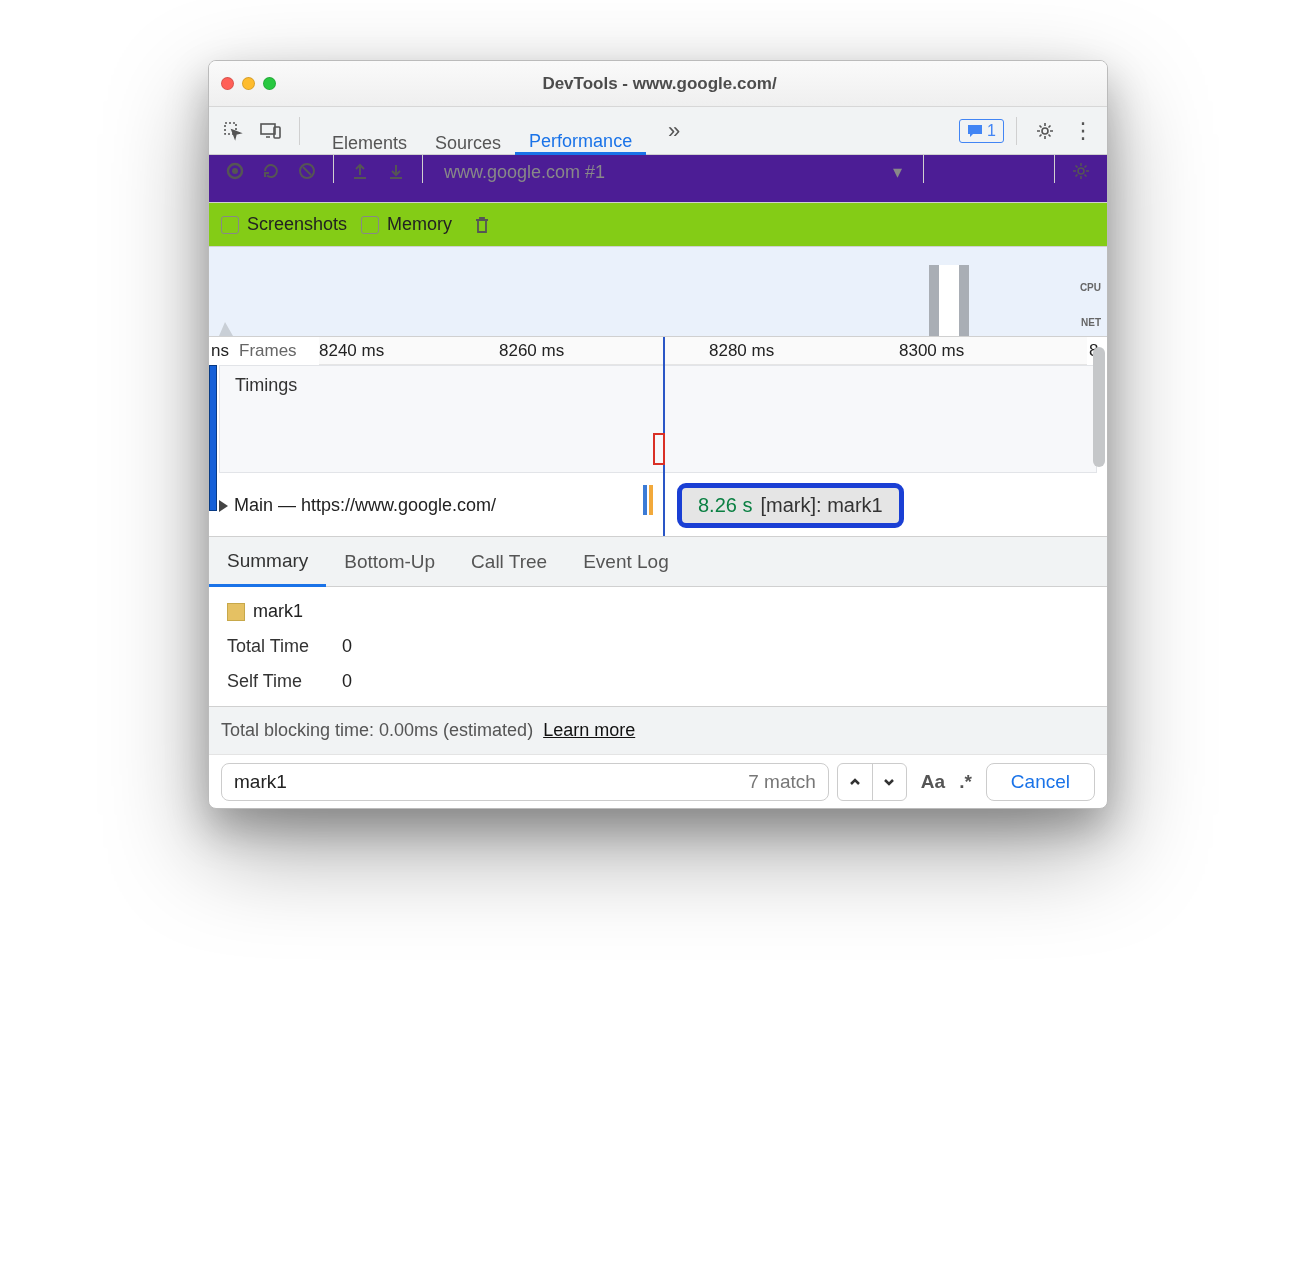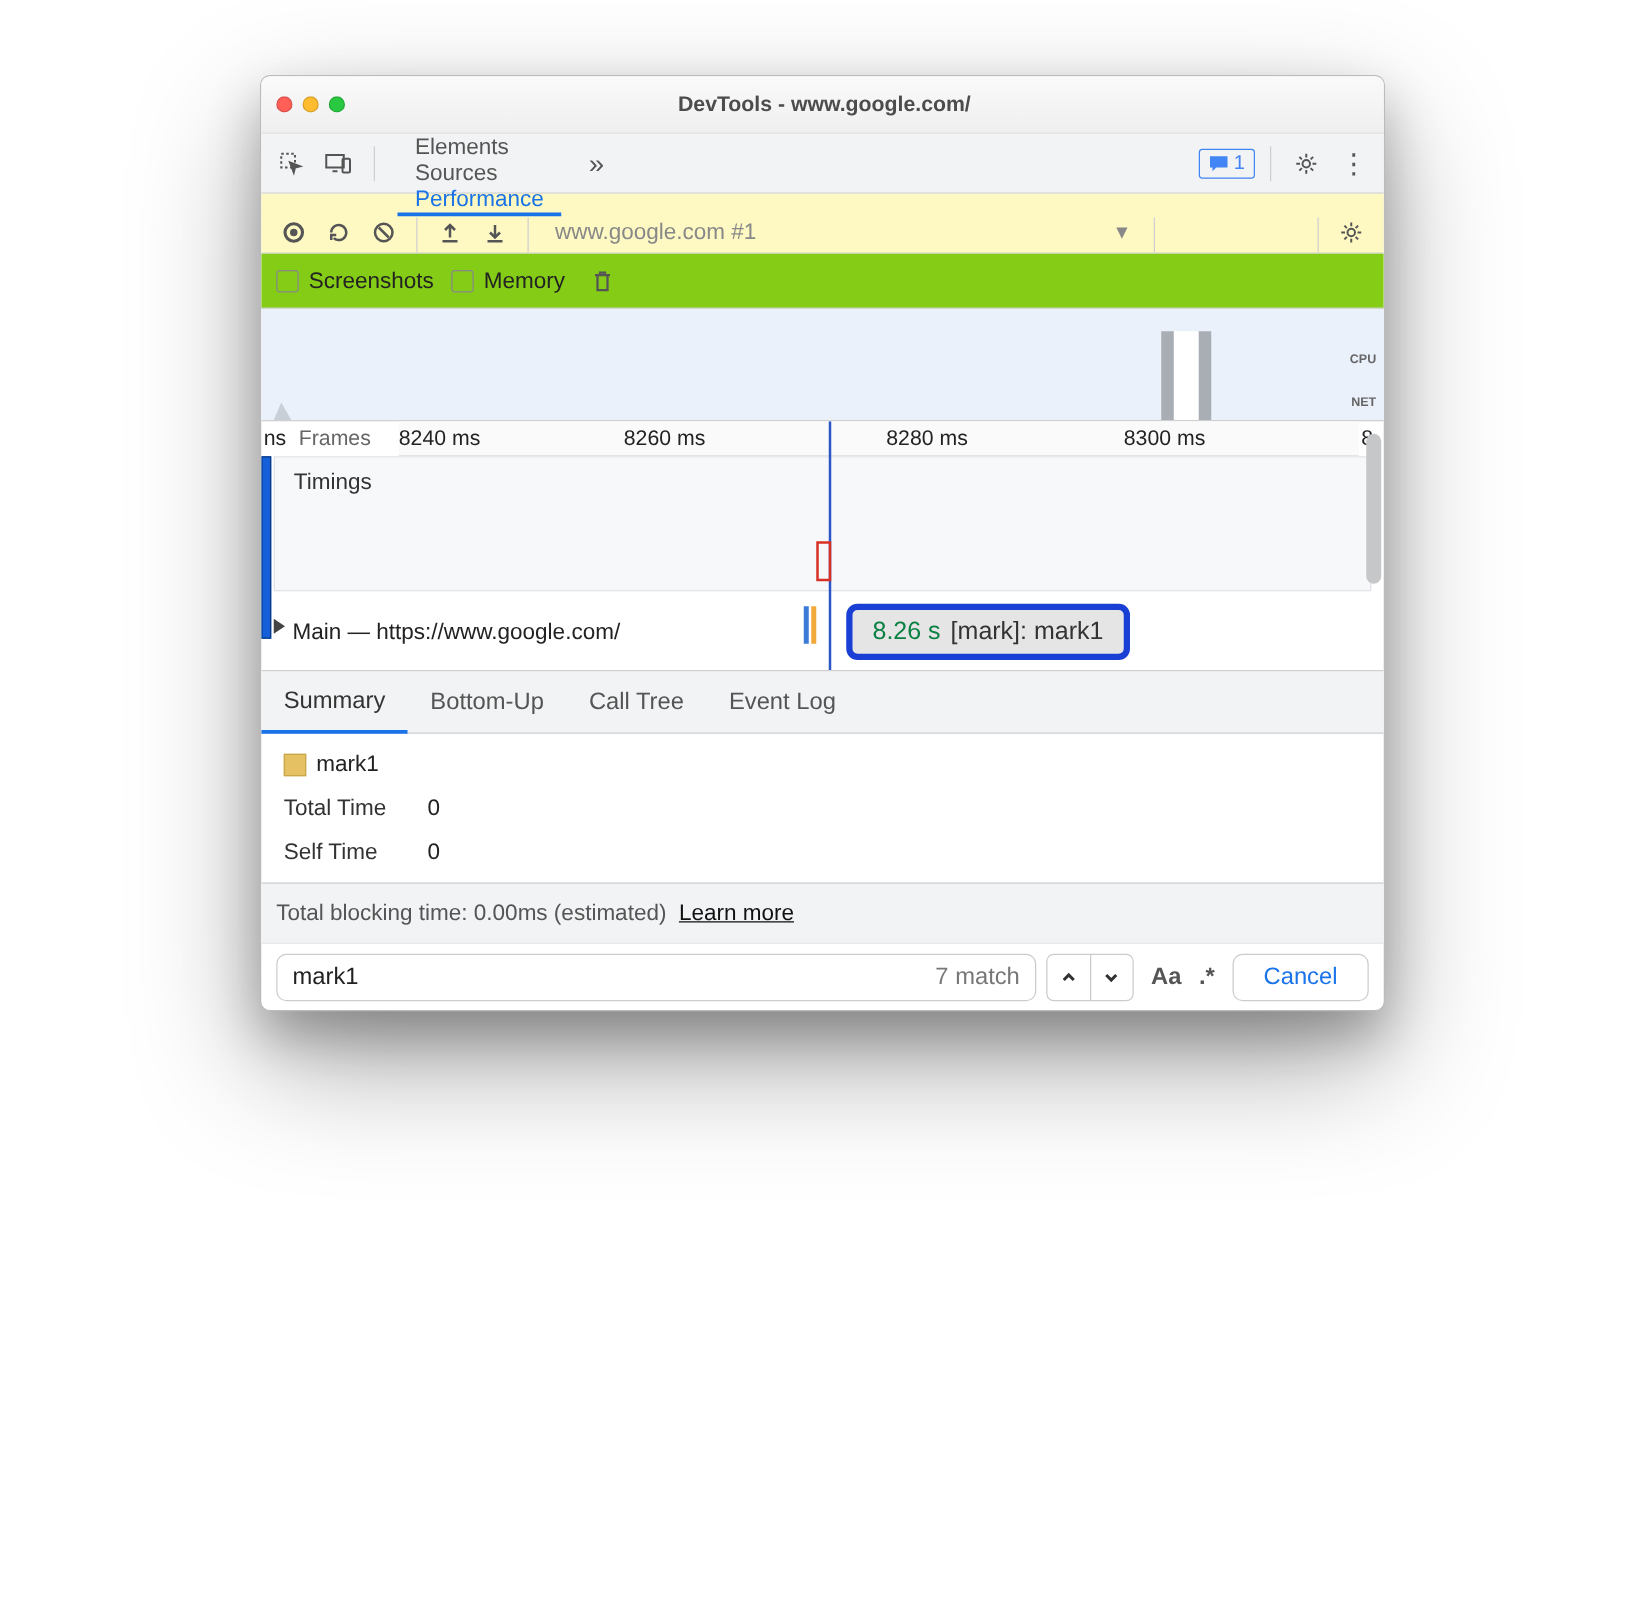--- a/index.html
+++ b/index.html
@@ -11,27 +11,27 @@
   }
   .title-bar { background:linear-gradient(#fafafa,#efefef); border-bottom:1px solid #d7d7d7; height:46px;
     display:flex; align-items:center; padding:0 12px; }
   .traffic { display:flex; gap:8px; }
   .dot { width:13px; height:13px; border-radius:50%; border:1px solid rgba(0,0,0,.15); }
   .dot.red{background:#ff5f57}.dot.yel{background:#febc2e}.dot.grn{background:#28c840}
   .title-text { flex:1; text-align:center; color:#4c4c4c; font-weight:600; font-size:17px; margin-left:-52px;}
   .tabs-row{ display:flex; align-items:center; height:48px; border-bottom:1px solid #d0d0d0; padding:0 8px; gap:6px; background:#f1f3f4;}
   .icon-btn{width:32px;height:32px;display:flex;align-items:center;justify-content:center;color:#555;border-radius:4px;}
   svg{display:block}
-  .tabs-list{display:flex;align-items:flex-start;height:100%;margin:0 6px;flex-direction:column;}
+  .tabs-list{display:flex;align-items:flex-end;height:100%;margin:0 6px;}
   .tab{padding:0 14px;display:flex;align-items:center;font-size:18px;color:#555;}
   .tab.active{color:#1a73e8;border-bottom:3px solid #1a73e8;font-weight:400;margin-bottom:-1px;}
   .spacer{flex:1}
   .chip{border:1px solid #4285f4;border-radius:3px;display:flex;align-items:center;gap:4px;padding:2px 7px;color:#4285f4;font-size:16px;}
   .vsep{width:1px;height:28px;background:#d0d0d0;margin:0 6px;}
-  .toolbar2{display:flex;align-items:flex-end;height:48px;border-bottom:1px solid #d0d0d0;padding:0 10px;gap:4px;background:#fef9c3;}
+  .toolbar2{display:flex;align-items:flex-start;height:48px;border-bottom:1px solid #d0d0d0;padding:0 10px;gap:4px;background:#4c1d95;}
   .drop{flex:1;border:1px solid transparent;border-radius:4px;height:34px;display:flex;align-items:center;padding:0 10px;color:#888;font-size:18px;justify-content:space-between;}
   .toolbar3{display:flex;align-items:center;height:44px;border-bottom:1px solid #d0d0d0;padding:0 12px;gap:14px;background:#84cc16;font-size:18px;color:#222;}
   .cb{width:18px;height:18px;border:1.5px solid #888;border-radius:3px;}
   .cb-wrap{display:flex;align-items:center;gap:8px;}
 
   .overview{position:relative;height:90px;background:#eaf1fb;border-bottom:1px solid #d0d0d0;overflow:hidden;}
   .ov-ticks{position:absolute;top:2px;left:0;right:0;display:flex;justify-content:space-between;padding:0 25px 0 55px;font-size:15px;color:#333;}
   .ov-handle{position:absolute;top:18px;bottom:0;background:#9da2a8;opacity:.85;}
   .ov-handle.l{left:720px;width:10px;}
   .ov-handle.r{left:750px;width:10px;}
@@ -46,21 +46,21 @@
   .row-label{position:absolute;left:18px;font-size:17px;color:#222;}
   .frames-lbl{top:4px;left:30px;color:#666;}
   .bluebar{position:absolute;left:0;top:28px;width:8px;height:146px;background:#1560d8;border:1px solid #083a84;}
   .timings-row{position:absolute;top:28px;left:10px;right:10px;height:108px;background:#f7f8fa;border:1px solid #e2e4e8;}
   .timings-lbl{position:absolute;top:38px;left:26px;font-size:18px;color:#333;}
   .vline{position:absolute;top:0;bottom:0;width:2px;background:#2a56c6;}
   .redbox{position:absolute;top:96px;width:12px;height:32px;border:2px solid #d93025;}
   .marker-chip{position:absolute;top:146px;left:468px;border:5px solid #1a3fd4;border-radius:9px;padding:6px 16px;background:#e5e5e5;font-size:20px;display:flex;gap:8px;}
   .mk-time{color:#0b8043;font-weight:400}
   .mk-name{color:#333}
-  .main-lbl{position:absolute;top:158px;left:10px;font-size:18px;color:#222;display:flex;align-items:flex-start;gap:6px;}
+  .main-lbl{position:absolute;top:158px;left:10px;font-size:18px;color:#222;display:flex;align-items:center;gap:6px;}
   .tri{width:0;height:0;border-top:6px solid transparent;border-bottom:6px solid transparent;border-left:9px solid #444;}
   .scrollthumb{position:absolute;top:10px;right:2px;width:12px;height:120px;border-radius:6px;background:#c5c7c9;}
 
   .dtabs{display:flex;height:50px;align-items:stretch;border-bottom:1px solid #d0d0d0;background:#f1f3f4;font-size:19px;}
   .dtab{padding:0 18px;display:flex;align-items:center;color:#555;}
   .dtab.active{color:#333;border-bottom:3px solid #1a73e8;margin-bottom:-1px;}
 
   .summary{padding:14px 18px;font-size:18px;color:#222;}
   .swatch{display:inline-block;width:18px;height:18px;background:#e5c163;border:1px solid #c7a84a;vertical-align:middle;margin-right:8px;}
   .kv{margin-top:14px;}

